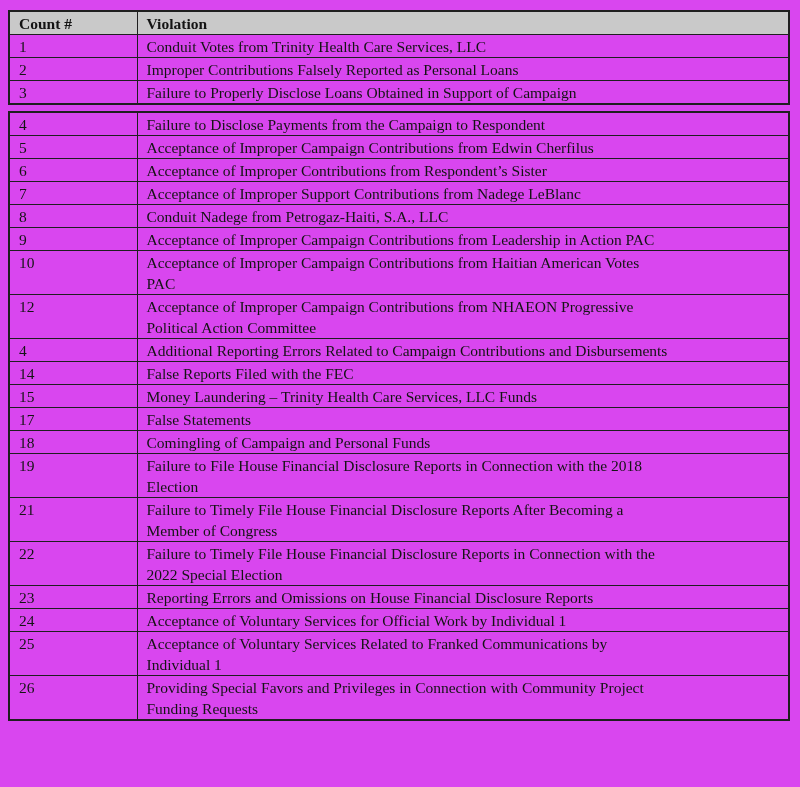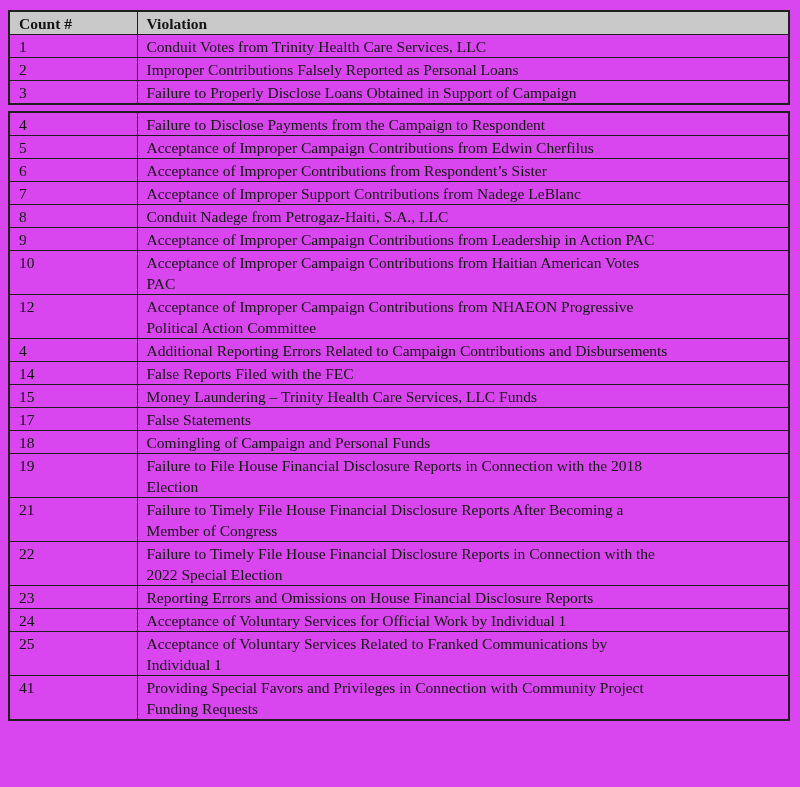--- a/index.html
+++ b/index.html
@@ -162,20 +162,20 @@
         <tr>
           <td class="count-cell">24</td>
           <td class="violation-cell">Acceptance of Voluntary Services for Official Work by Individual 1</td>
         </tr>
         <tr>
           <td class="count-cell">25</td>
           <td class="violation-cell">Acceptance of Voluntary Services Related to Franked Communications by
 Individual 1</td>
         </tr>
         <tr>
-          <td class="count-cell">41</td>
+          <td class="count-cell">26</td>
           <td class="violation-cell">Providing Special Favors and Privileges in Connection with Community Project
 Funding Requests</td>
         </tr>
       </tbody>
   </table>
 
 </div>
 
 </body></html>

